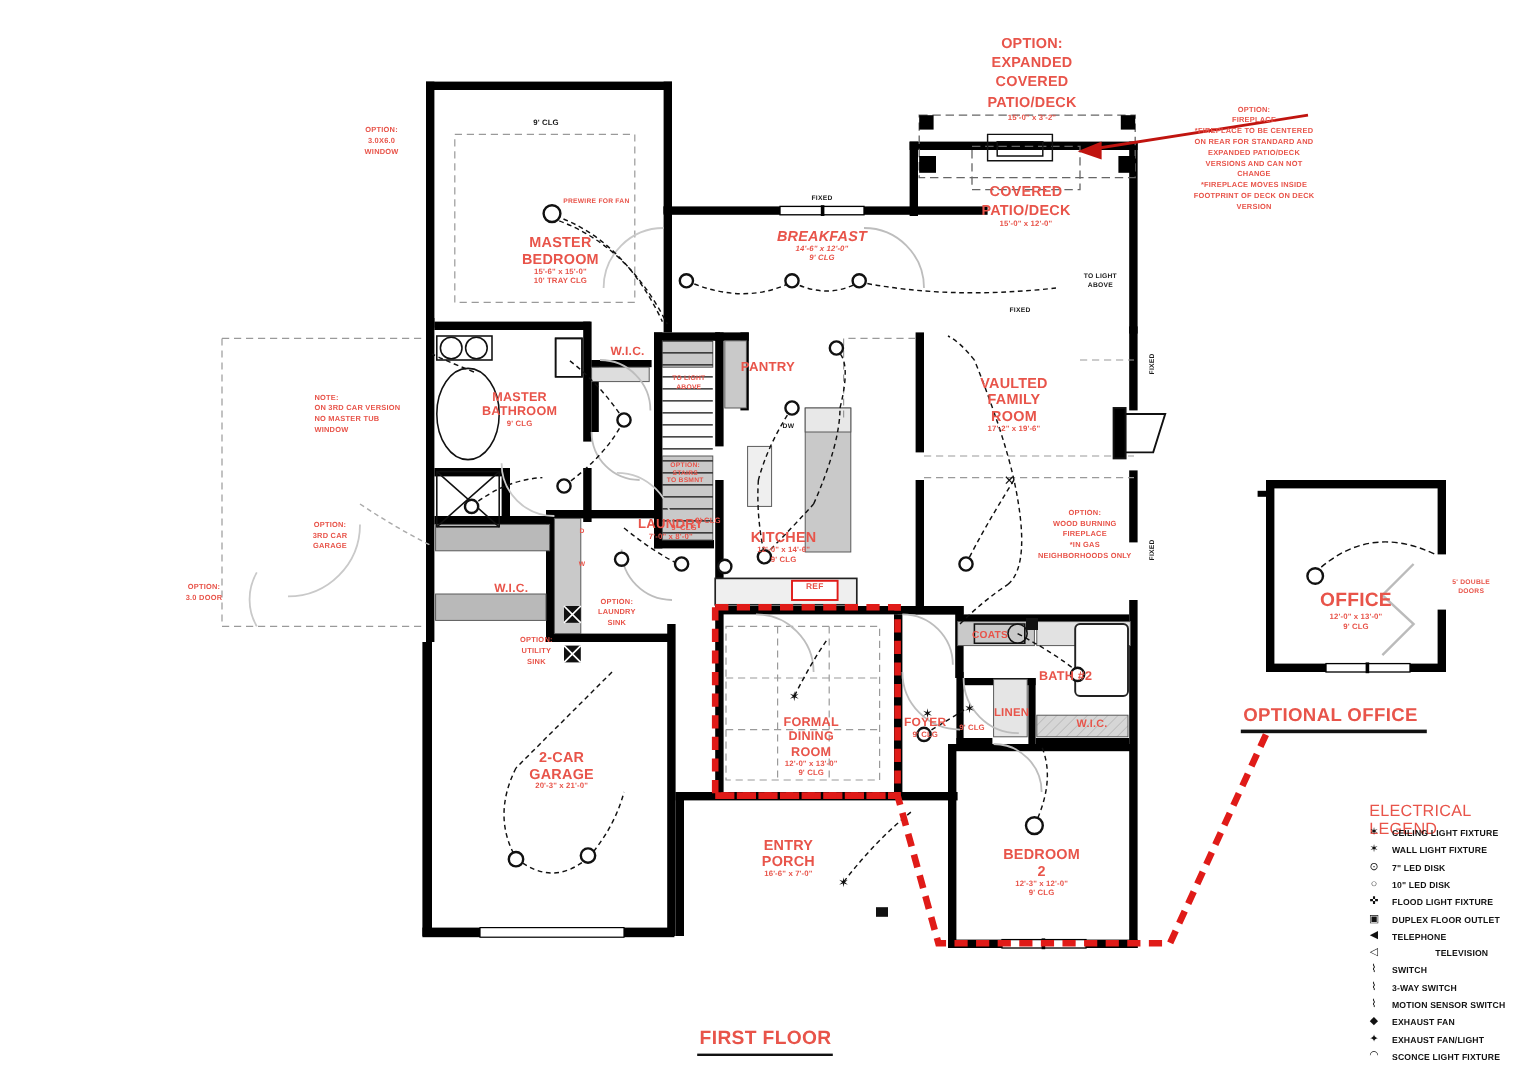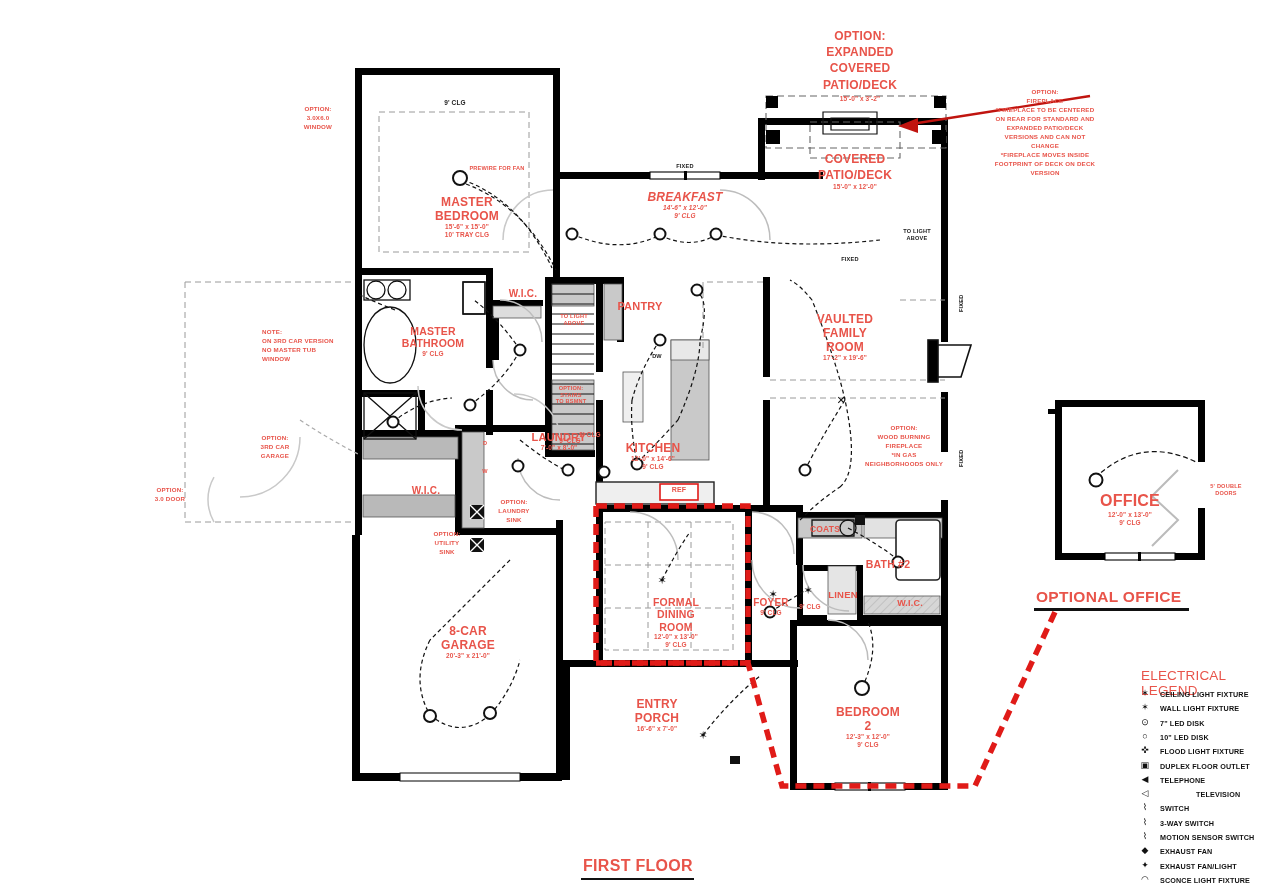--- a/index.html
+++ b/index.html
@@ -454,21 +454,21 @@
   <div class="lbl dim" style="position:static;">9' CLG</div>
 </div>
 
 <div style="position:absolute;left:612px;top:697px;width:90px;">
   <div class="lbl rm" style="position:static;">ENTRY
 PORCH</div>
   <div class="lbl dim" style="position:static;">16'-6" x 7'-0"</div>
 </div>
 
 <div style="position:absolute;left:423px;top:624px;width:90px;">
-  <div class="lbl rm" style="position:static;">8-CAR
+  <div class="lbl rm" style="position:static;">2-CAR
 GARAGE</div>
   <div class="lbl dim" style="position:static;">20'-3" x 21'-0"</div>
 </div>
 
 <div style="position:absolute;left:822px;top:705px;width:92px;">
   <div class="lbl rm" style="position:static;">BEDROOM
 2</div>
   <div class="lbl dim" style="position:static;">12'-3" x 12'-0"</div>
   <div class="lbl dim" style="position:static;">9' CLG</div>
 </div>

